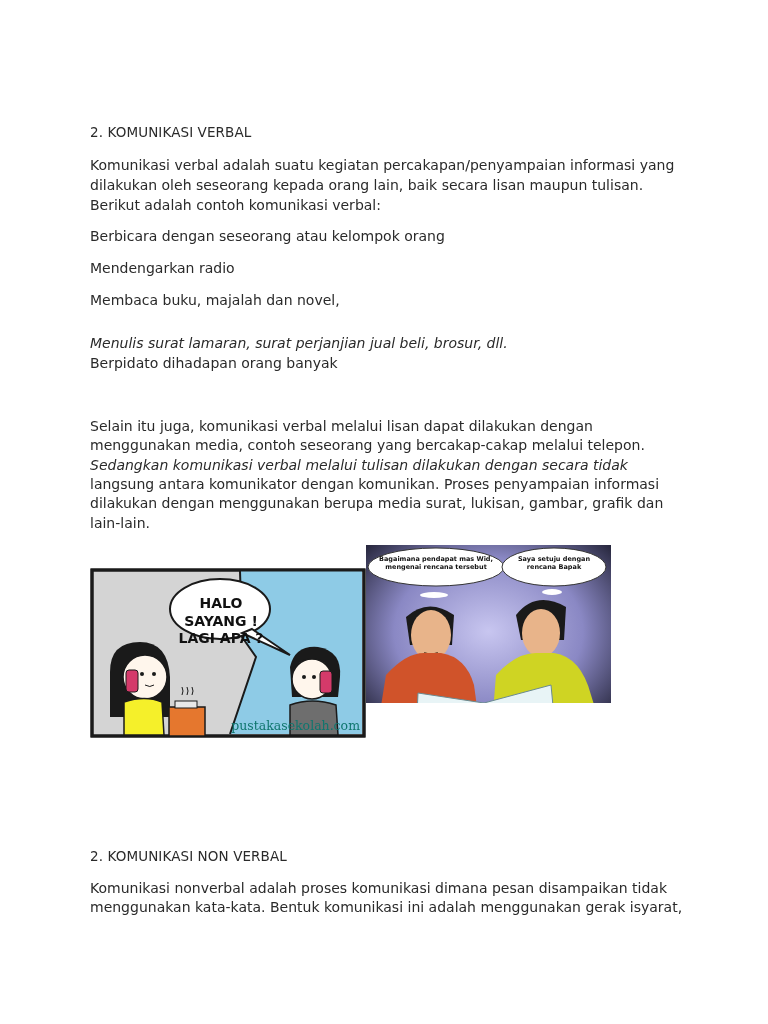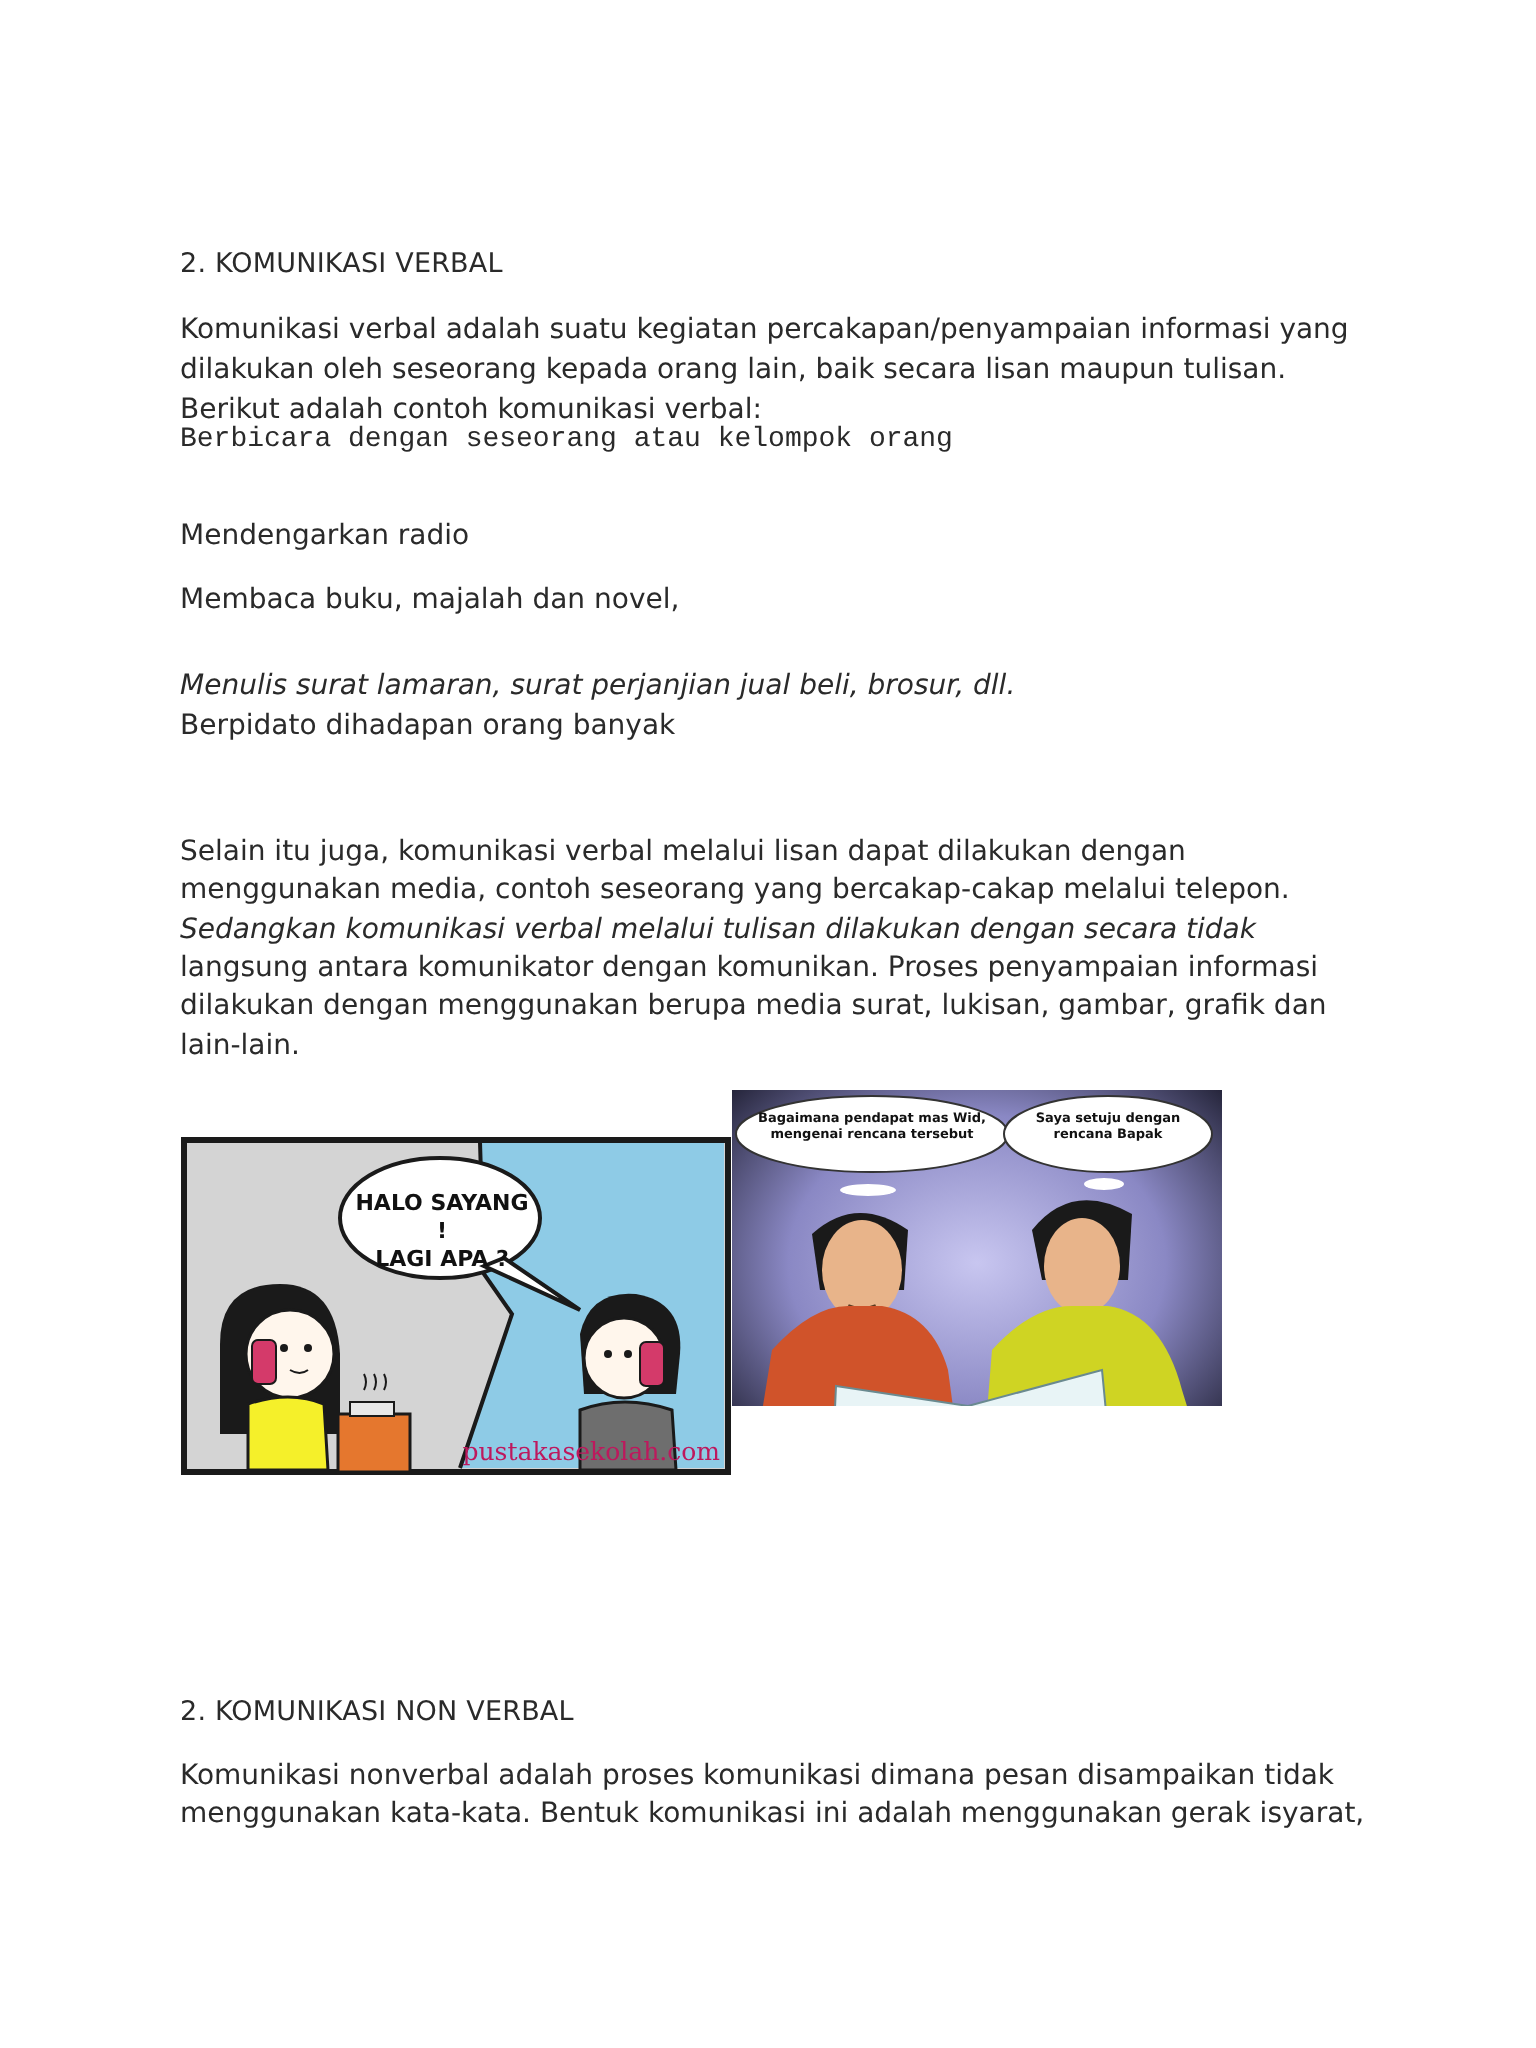--- a/index.html
+++ b/index.html
@@ -8,39 +8,39 @@
       font-family: "DejaVu Sans", sans-serif; color: #2a2a2a;
     }
     .page { position: absolute; left: 0; top: 0; width: 768px; height: 1024px; }
     .txt { position: absolute; left: 90px; font-size: 14px; line-height: 20px; white-space: nowrap; }
     .heading { font-size: 13.5px; letter-spacing: 0.1px; }
     .figure { position: absolute; overflow: hidden; }
     #fig1 { left: 90px; top: 567px; width: 276px; height: 171px; }
     #fig2 { left: 366px; top: 545px; width: 245px; height: 158px; }
     .watermark {
       position: absolute; right: 6px; bottom: 5px; font-family: "DejaVu Serif", serif;
-      font-size: 12.5px; color: #be185d; 
+      font-size: 12.5px; color: #0f766e; 
     }
     .bubble-text {
       position: absolute; font-family: "DejaVu Sans", sans-serif; font-weight: bold;
       text-align: center; color: #111; line-height: 1.25;
     }
   </style>
 </head>
 <body>
 
 <div class="page">
 
   <div class="txt heading" style="top:122px;">2. KOMUNIKASI VERBAL</div>
 
   <div class="txt" style="top:155px;">Komunikasi verbal adalah suatu kegiatan percakapan/penyampaian informasi yang</div>
   <div class="txt" style="top:175px;">dilakukan oleh seseorang kepada orang lain, baik secara lisan maupun tulisan.</div>
   <div class="txt" style="top:195px;">Berikut adalah contoh komunikasi verbal:</div>
 
-  <div class="txt" style="top:210px;font-family:Liberation Mono, monospace;">Berbicara dengan seseorang atau kelompok orang</div>
+  <div class="txt" style="top:226px;">Berbicara dengan seseorang atau kelompok orang</div>
   <div class="txt" style="top:258px;">Mendengarkan radio</div>
   <div class="txt" style="top:290px;">Membaca buku, majalah dan novel,</div>
   <div class="txt" style="top:333px;font-style:italic;">Menulis surat lamaran, surat perjanjian jual beli, brosur, dll.</div>
   <div class="txt" style="top:353px;">Berpidato dihadapan orang banyak</div>
 
   <div class="txt" style="top:416px;">Selain itu juga, komunikasi verbal melalui lisan dapat dilakukan dengan</div>
   <div class="txt" style="top:435px;">menggunakan media, contoh seseorang yang bercakap-cakap melalui telepon.</div>
   <div class="txt" style="top:455px;font-style:italic;">Sedangkan komunikasi verbal melalui tulisan dilakukan dengan secara tidak</div>
   <div class="txt" style="top:474px;">langsung antara komunikator dengan komunikan. Proses penyampaian informasi</div>
   <div class="txt" style="top:493px;text-align:center;">dilakukan dengan menggunakan berupa media surat, lukisan, gambar, grafik dan</div>
@@ -69,21 +69,21 @@
       <rect x="85" y="134" width="22" height="7" fill="#e8e8e8" stroke="#1a1a1a" stroke-width="1"></rect>
       <path d="M92 128 q2 -4 0 -8 M97 128 q2 -4 0 -8 M102 128 q2 -4 0 -8" fill="none" stroke="#1a1a1a" stroke-width="1"></path>
 
       <path d="M200 100 Q205 78 228 80 Q252 84 250 110 L248 130 L202 130 Z" fill="#1a1a1a"></path>
       <circle cx="222" cy="112" r="20" fill="#fff6ec" stroke="#1a1a1a" stroke-width="1.5"></circle>
       <circle cx="214" cy="110" r="2" fill="#1a1a1a"></circle>
       <circle cx="224" cy="110" r="2" fill="#1a1a1a"></circle>
       <rect x="230" y="104" width="12" height="22" rx="3" fill="#d43a6a" stroke="#1a1a1a" stroke-width="1"></rect>
       <path d="M200 138 Q222 130 246 138 L248 168 L200 168 Z" fill="#6e6e6e" stroke="#1a1a1a" stroke-width="1.5"></path>
     </svg>
-    <div class="bubble-text" style="left:86px; top:28px; width:90px; font-size:11px;">
+    <div class="bubble-text" style="left:86px; top:28px; width:90px; font-size:14px;">
       <div>HALO SAYANG !</div>
       <div>LAGI APA ?</div>
     </div>
     <div class="watermark">pustakasekolah.com</div>
   </div>
 
   <div class="figure" id="fig2">
     <svg width="245" height="192" viewBox="0 0 245 192">
       <defs>
         <radialGradient id="bg2" cx="50%" cy="45%" r="70%">

